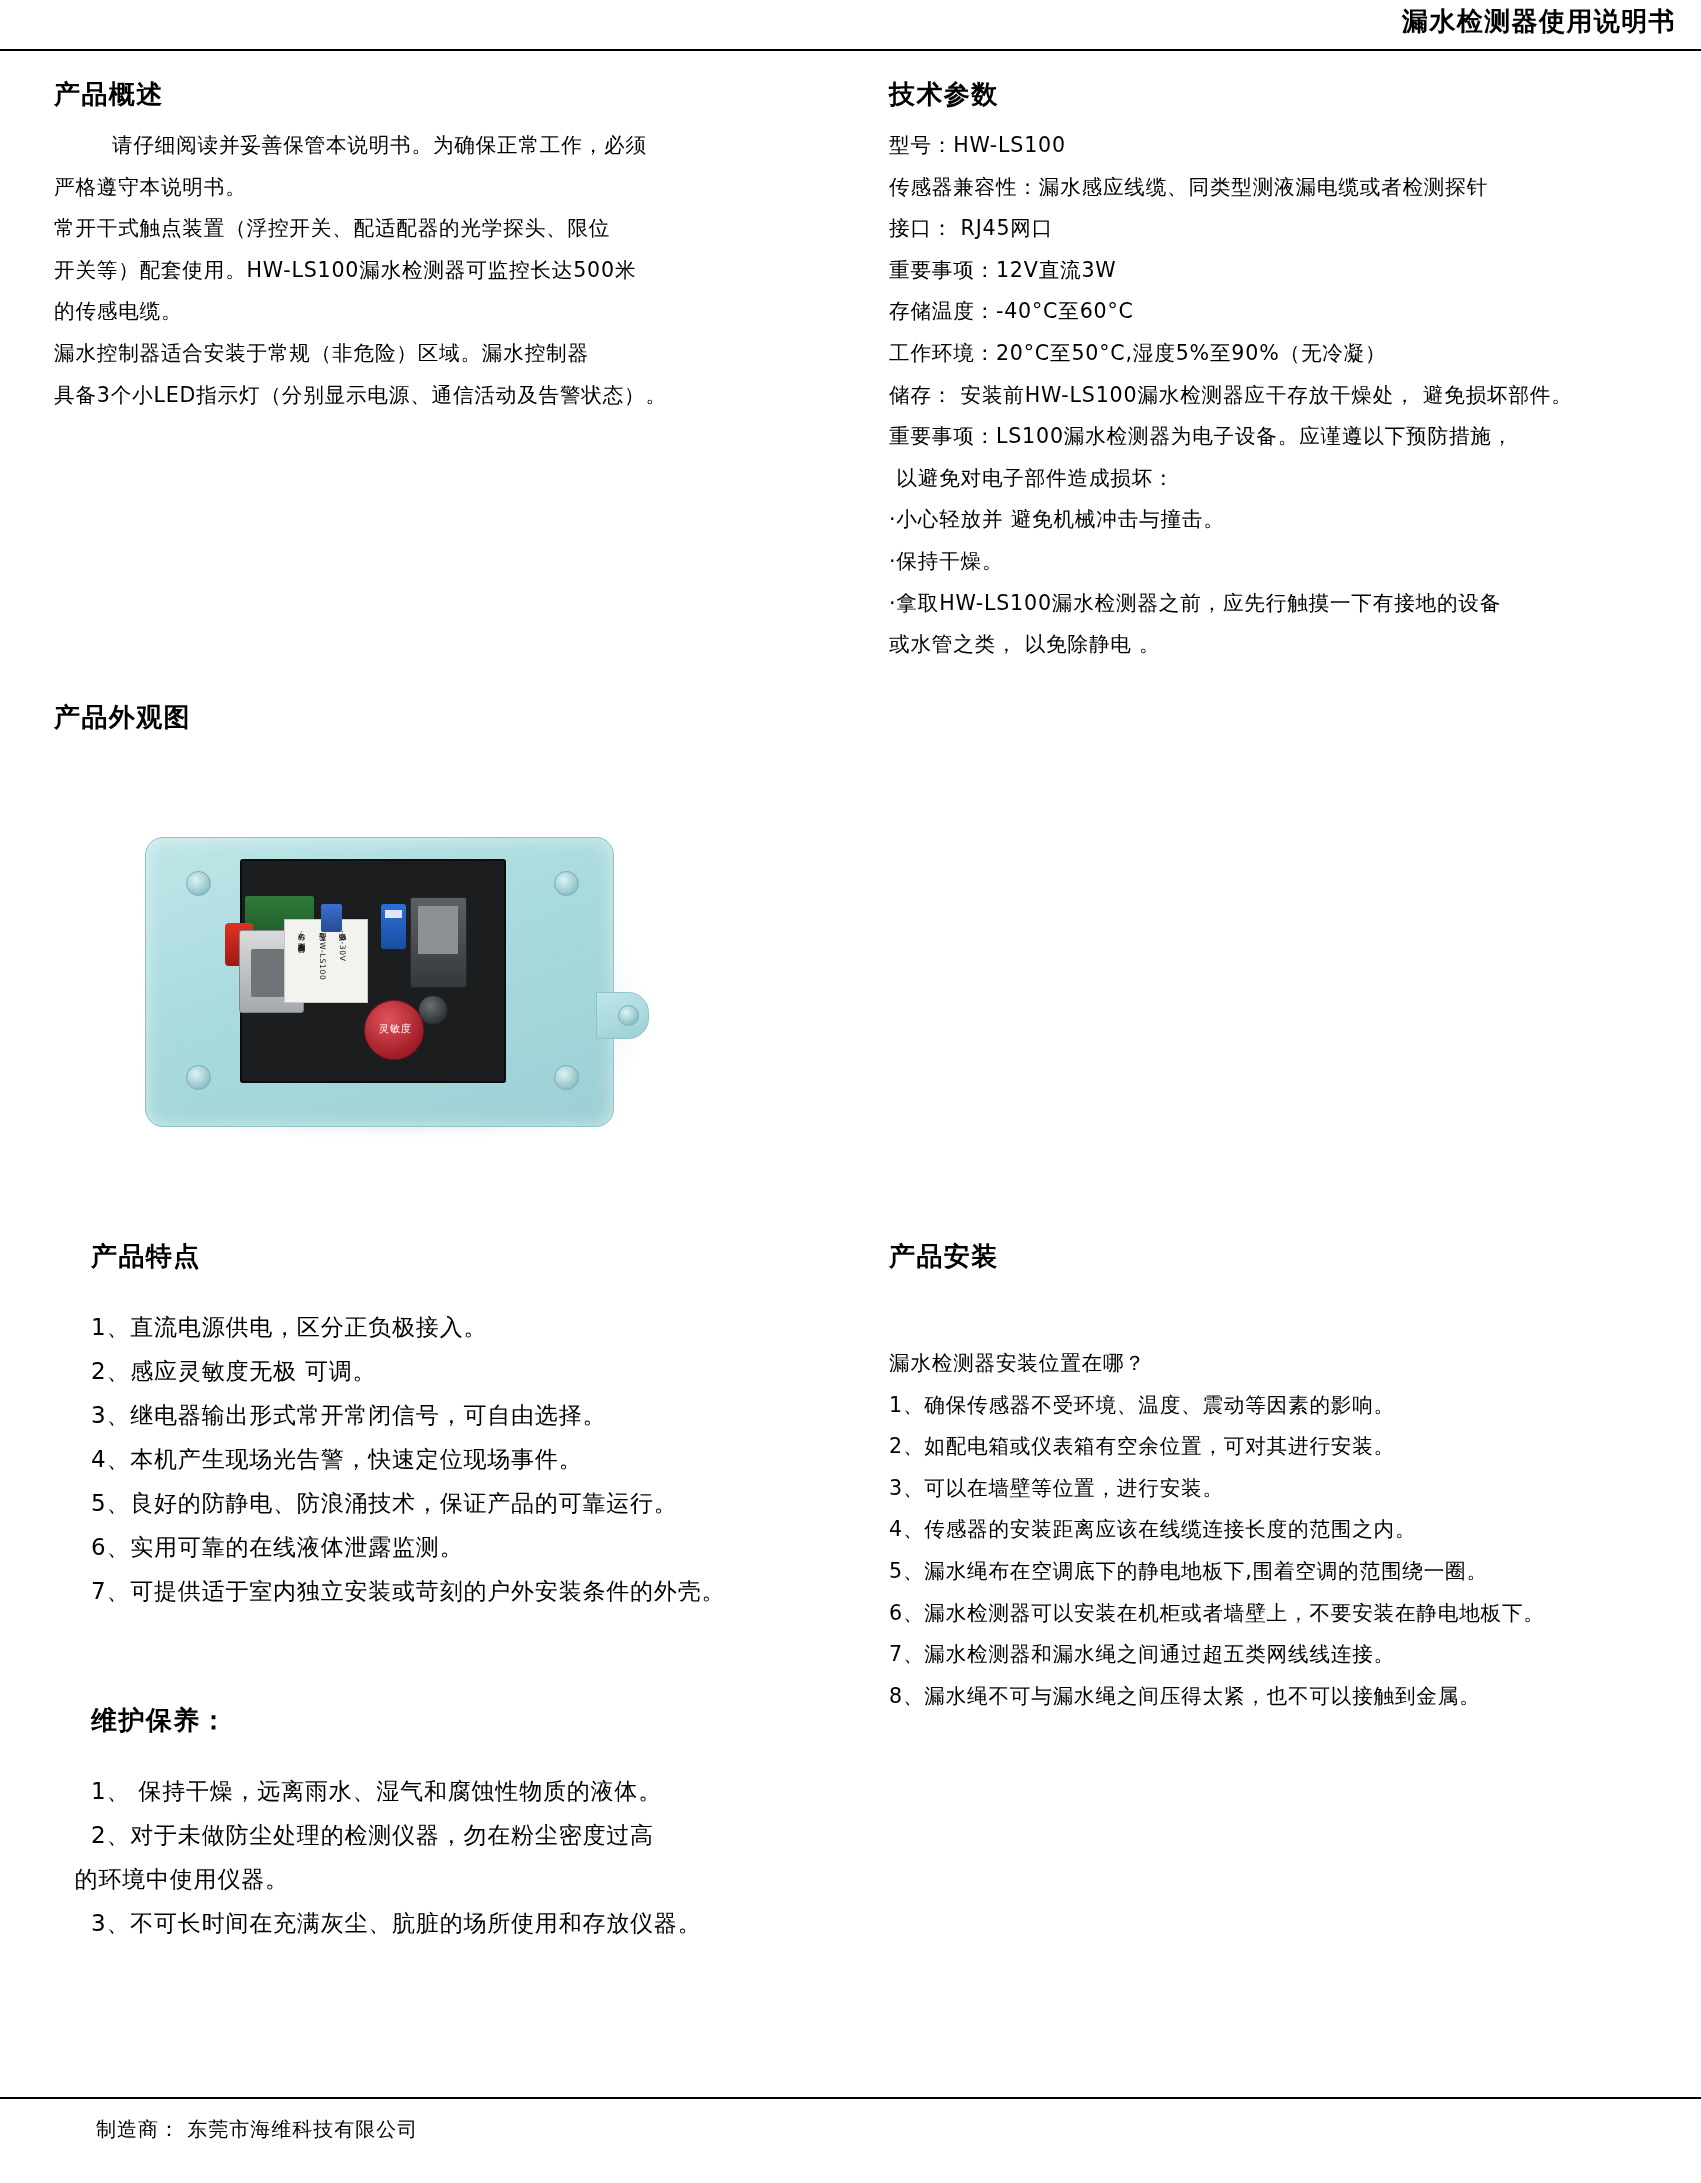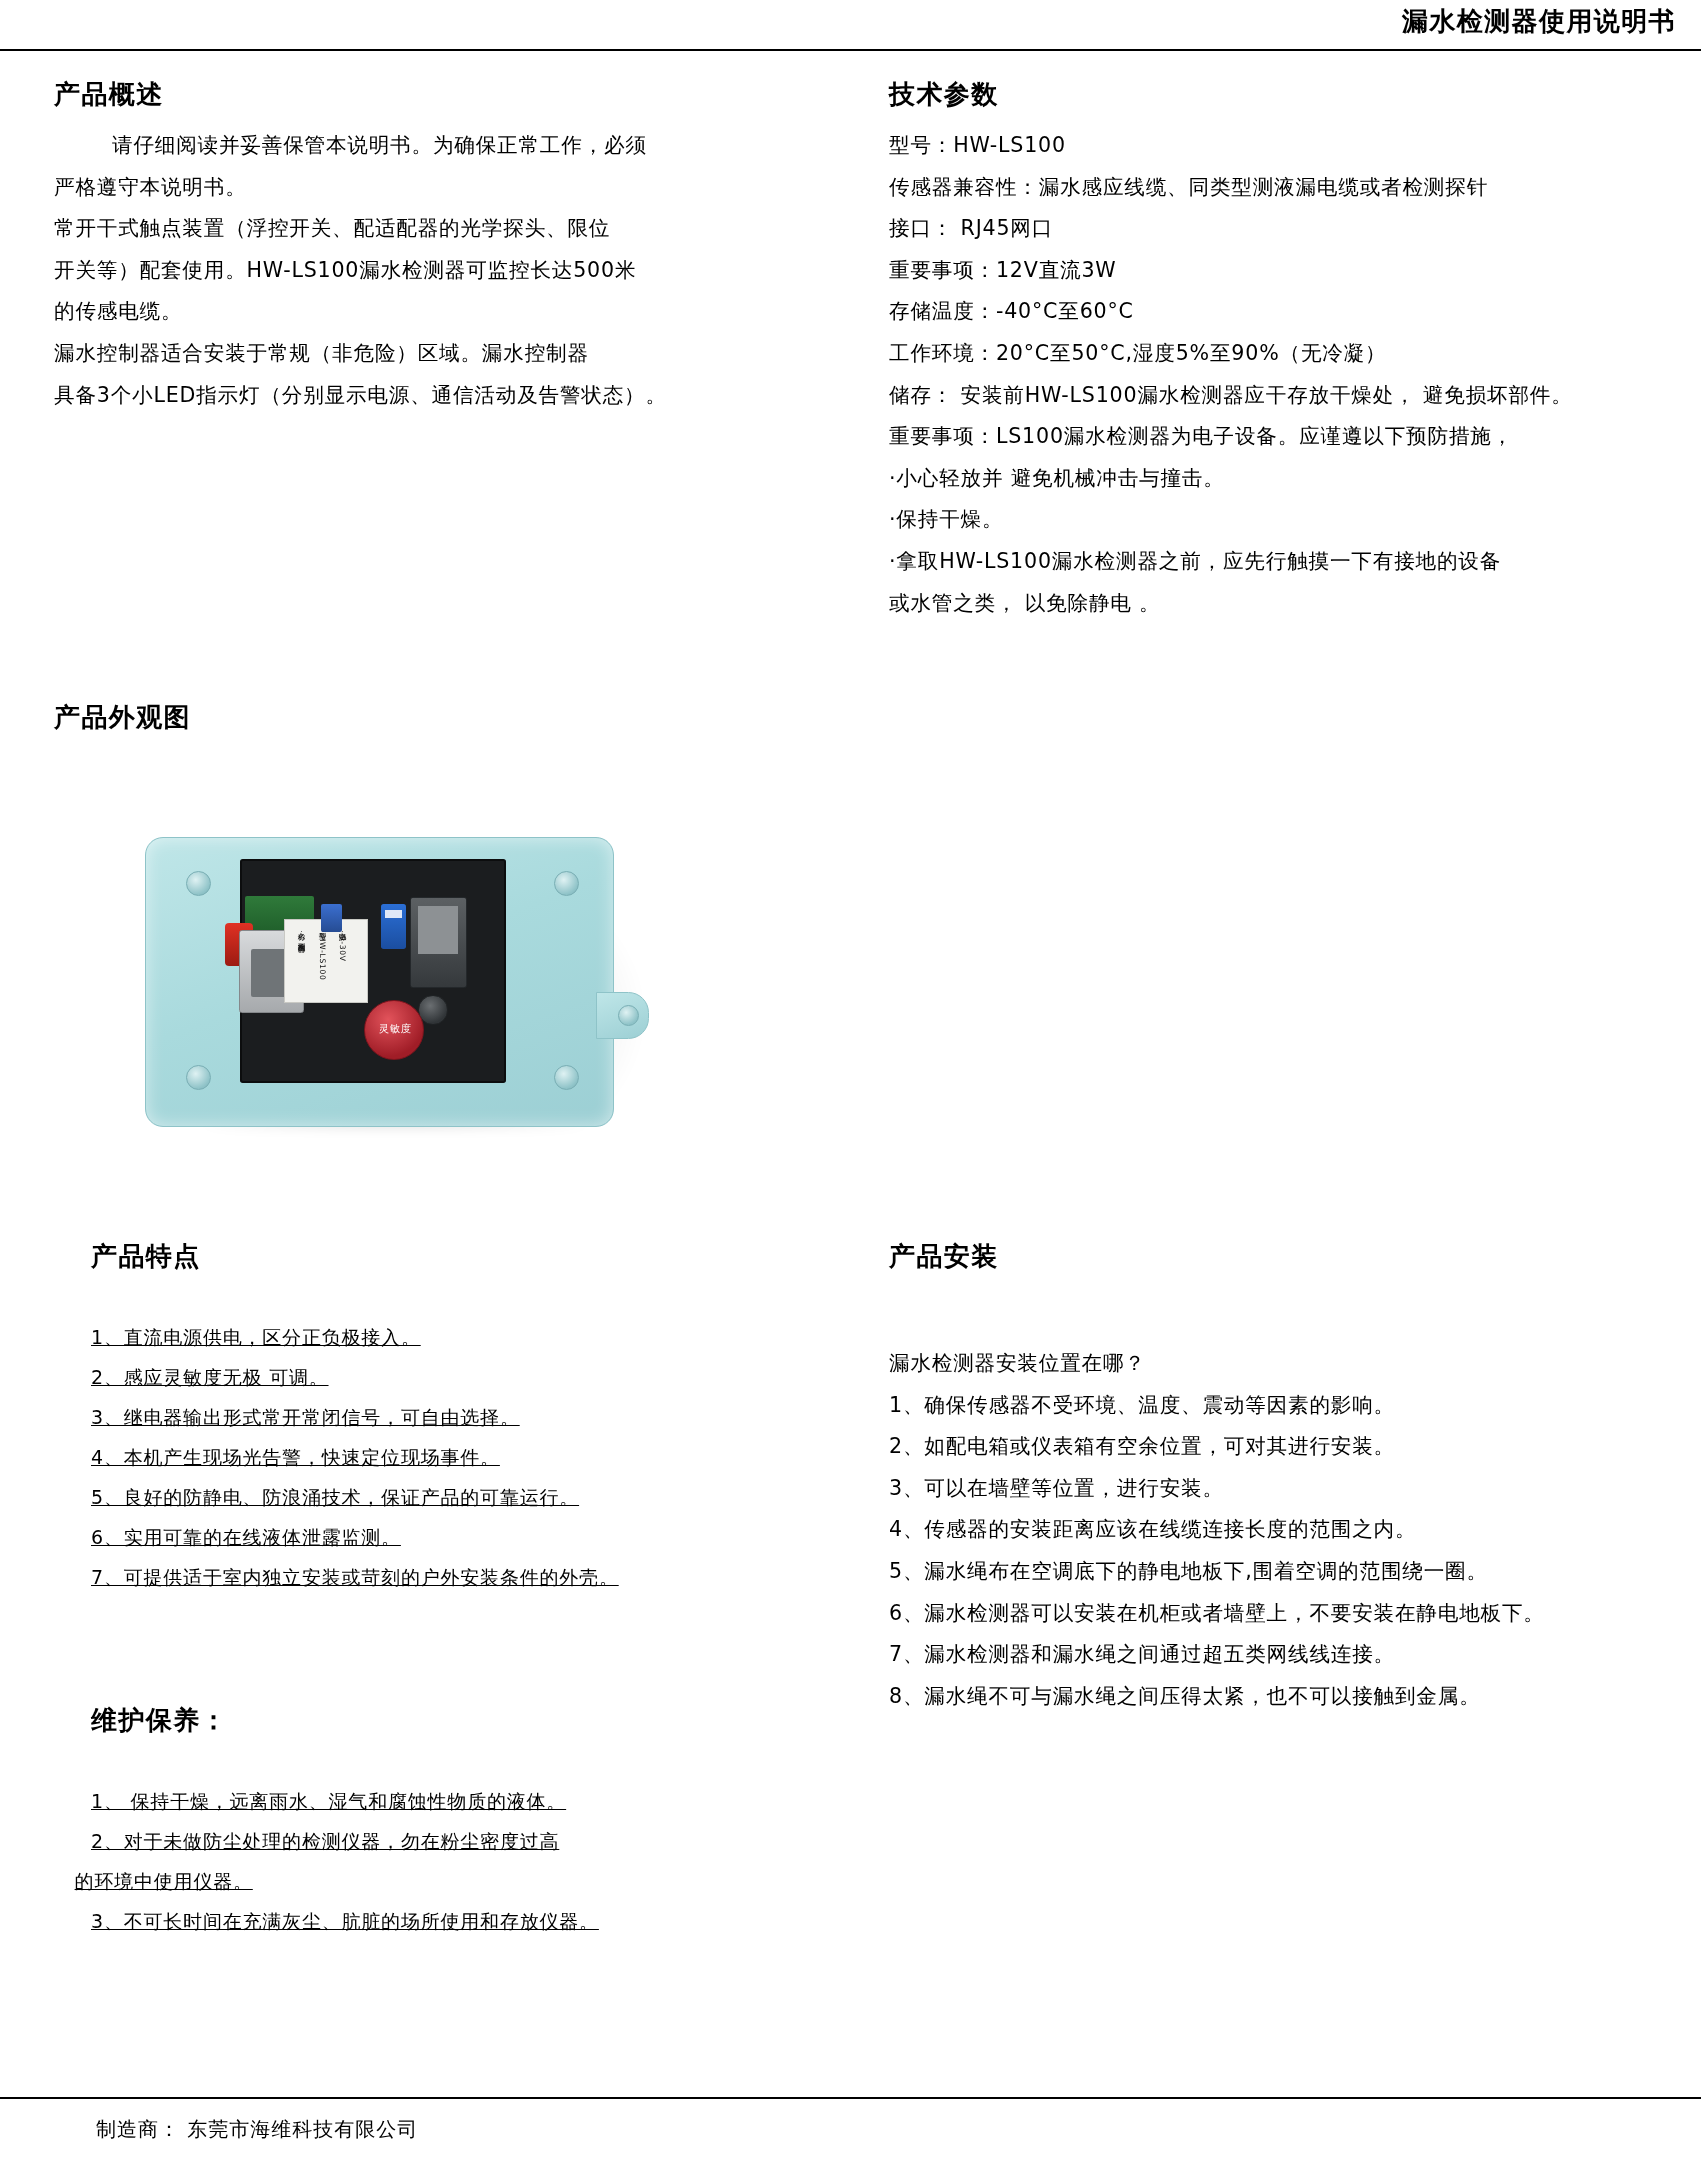--- a/index.html
+++ b/index.html
@@ -56,27 +56,26 @@
   p.body-line {
     font-size: 20.6px;
     line-height: 1.0;
     margin: 0 0 21px 0;
     letter-spacing: 0.8px;
     white-space: pre;
   }
   p.body-line.indent-2 { text-indent: 58px; }
 
   .list-item {
-    font-size: 19px;
+    font-size: 23px;
     line-height: 1.0;
-    margin: 12px 0 21px 0;
+    margin: 0 0 21px 0;
     letter-spacing: 0.8px;
     padding-left: 37px;
     white-space: pre;
-    text-decoration: underline;
   }
 
   
   .device-figure {
     position: absolute;
     left: 137px;
     top: 827px;
     width: 522px;
     height: 316px;
   }
@@ -333,20 +332,21 @@
 <div class="col-right" style="top:77px;">
   <h2 class="section-title">技术参数</h2>
   <p class="body-line">型号：HW-LS100</p>
   <p class="body-line">传感器兼容性：漏水感应线缆、同类型测液漏电缆或者检测探针</p>
   <p class="body-line">接口： RJ45网口</p>
   <p class="body-line">重要事项：12V直流3W</p>
   <p class="body-line">存储温度：-40°C至60°C</p>
   <p class="body-line">工作环境：20°C至50°C,湿度5%至90%（无冷凝）</p>
   <p class="body-line">储存： 安装前HW-LS100漏水检测器应干存放干燥处， 避免损坏部件。</p>
   <p class="body-line">重要事项：LS100漏水检测器为电子设备。应谨遵以下预防措施，</p>
+  <p class="body-line"> 以避免对电子部件造成损坏：</p>
   <p class="body-line">·小心轻放并 避免机械冲击与撞击。</p>
   <p class="body-line">·保持干燥。</p>
   <p class="body-line">·拿取HW-LS100漏水检测器之前，应先行触摸一下有接地的设备</p>
   <p class="body-line">或水管之类， 以免除静电 。</p>
 </div>
 
 <div class="col-right" style="top:1239px;">
   <h2 class="section-title">产品安装</h2>
   <div style="height:56px"></div>
   <p class="body-line">漏水检测器安装位置在哪？</p>

